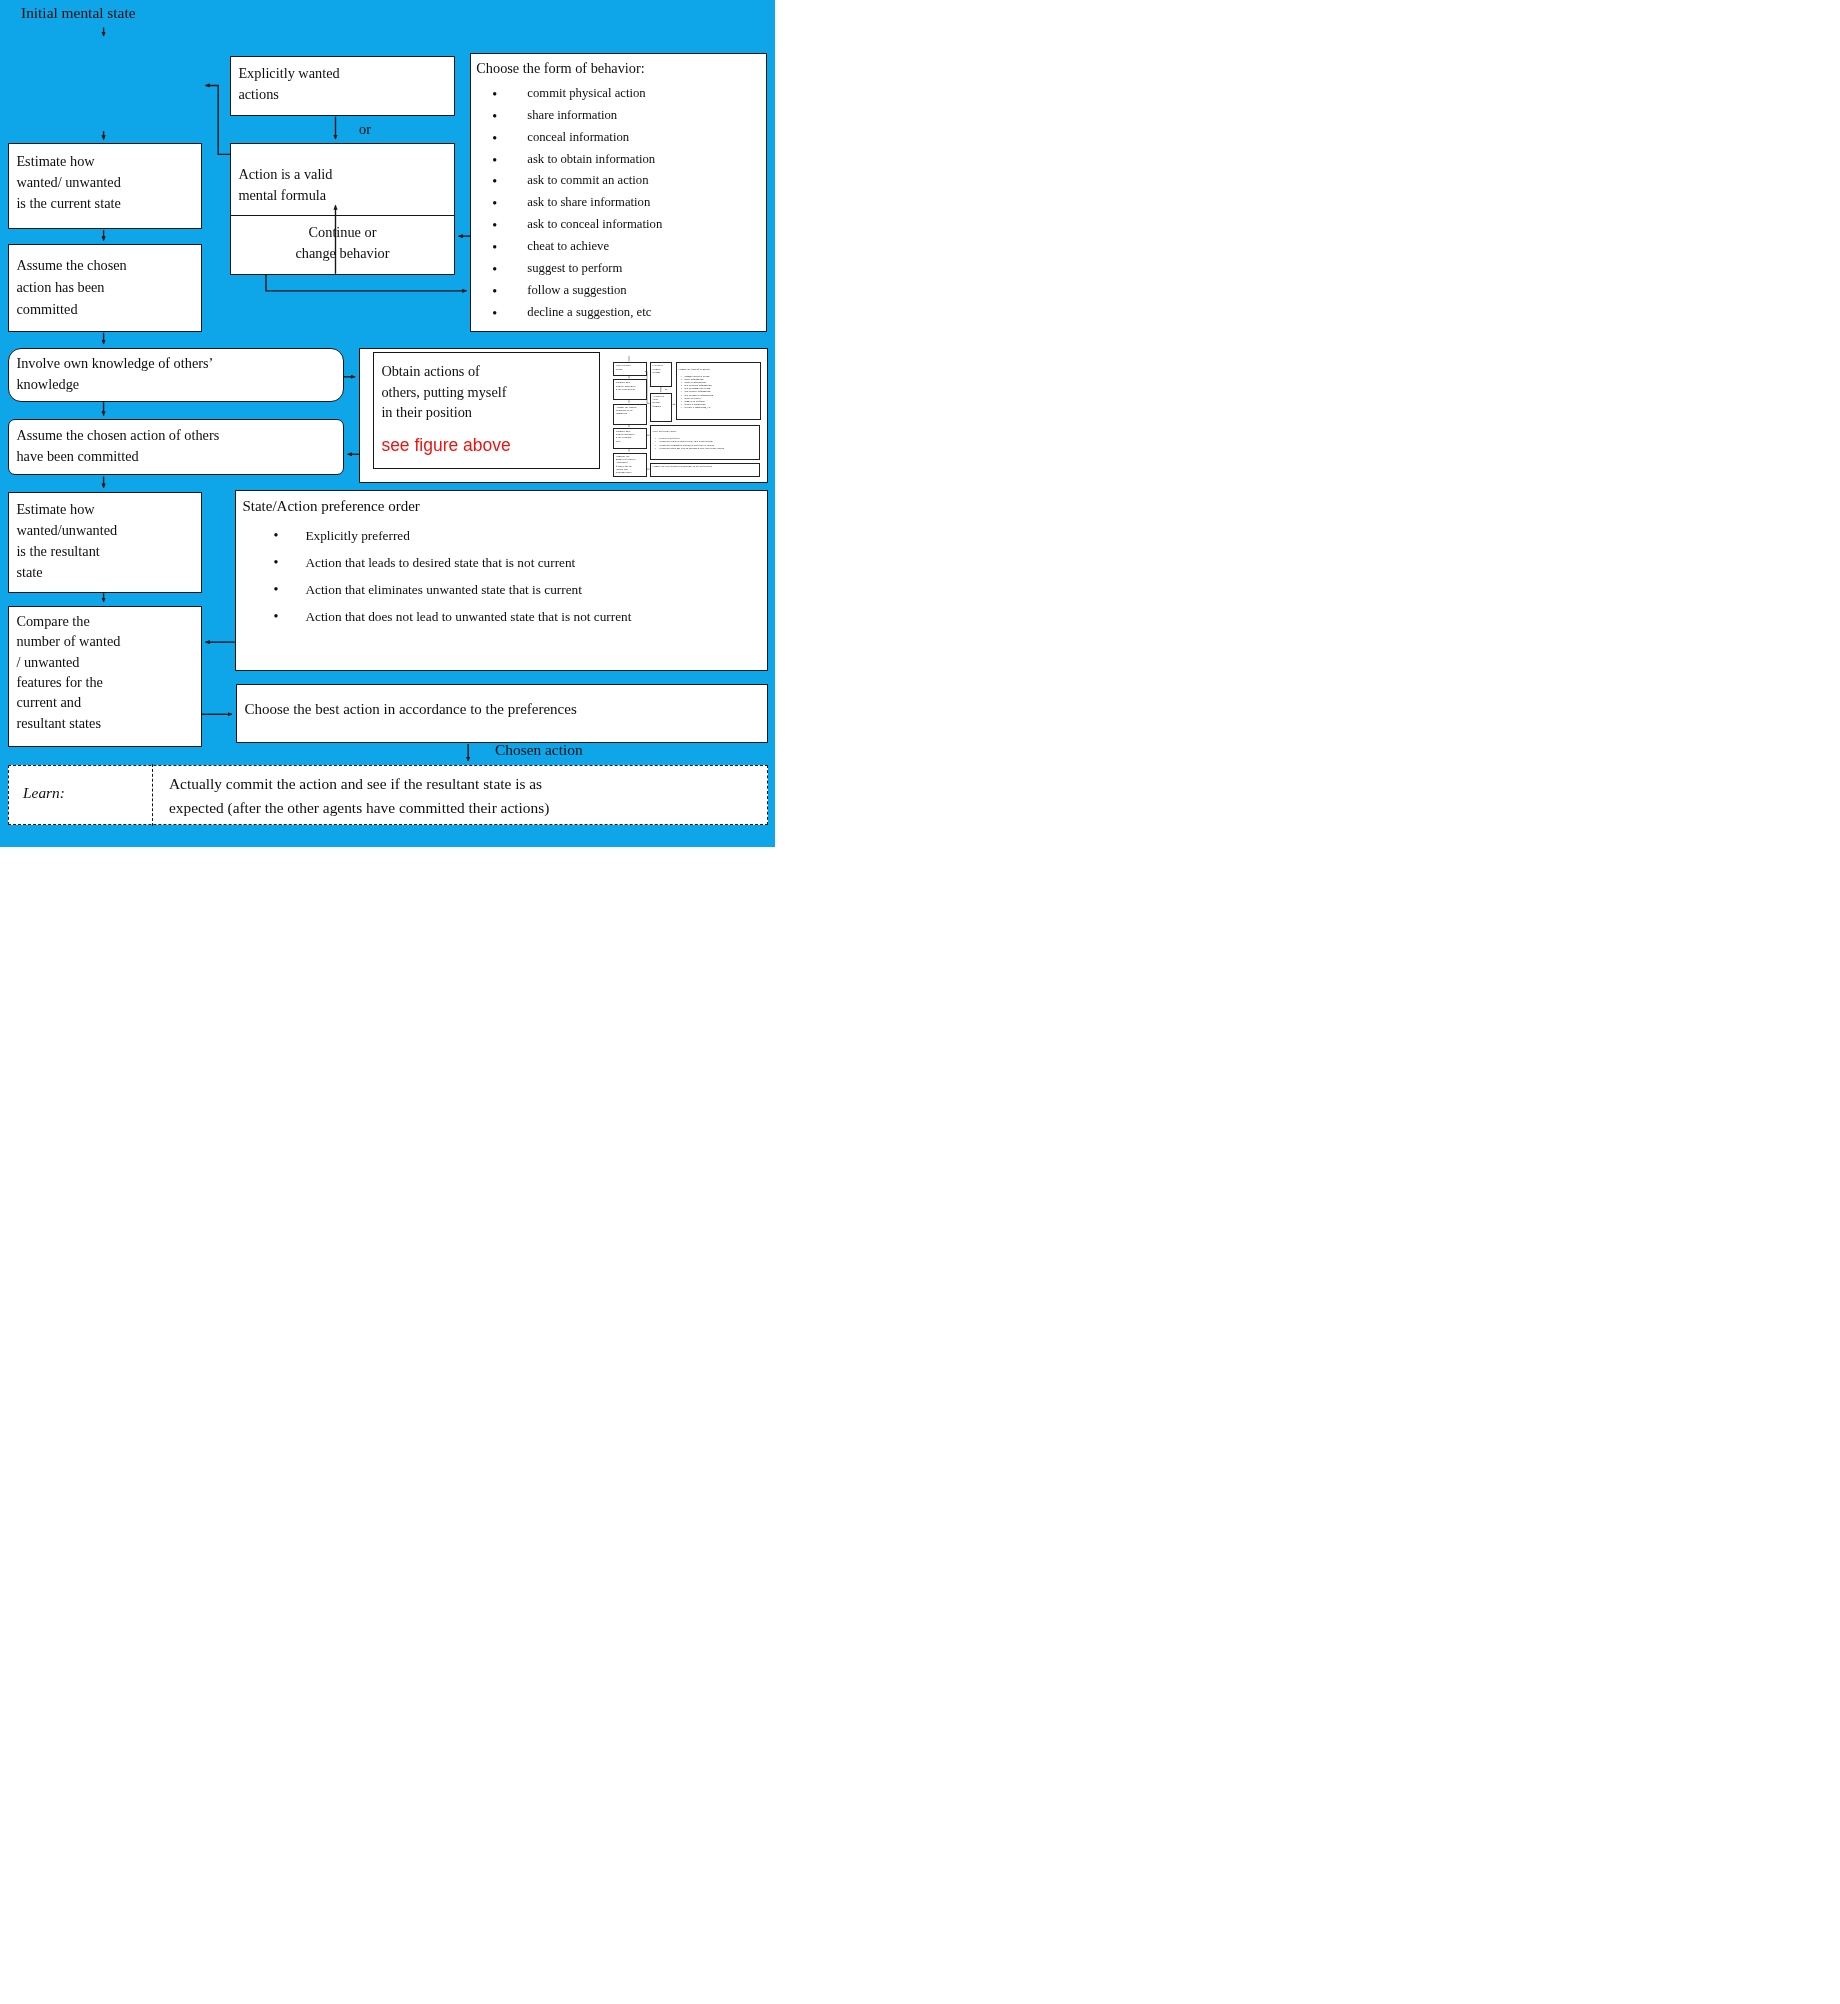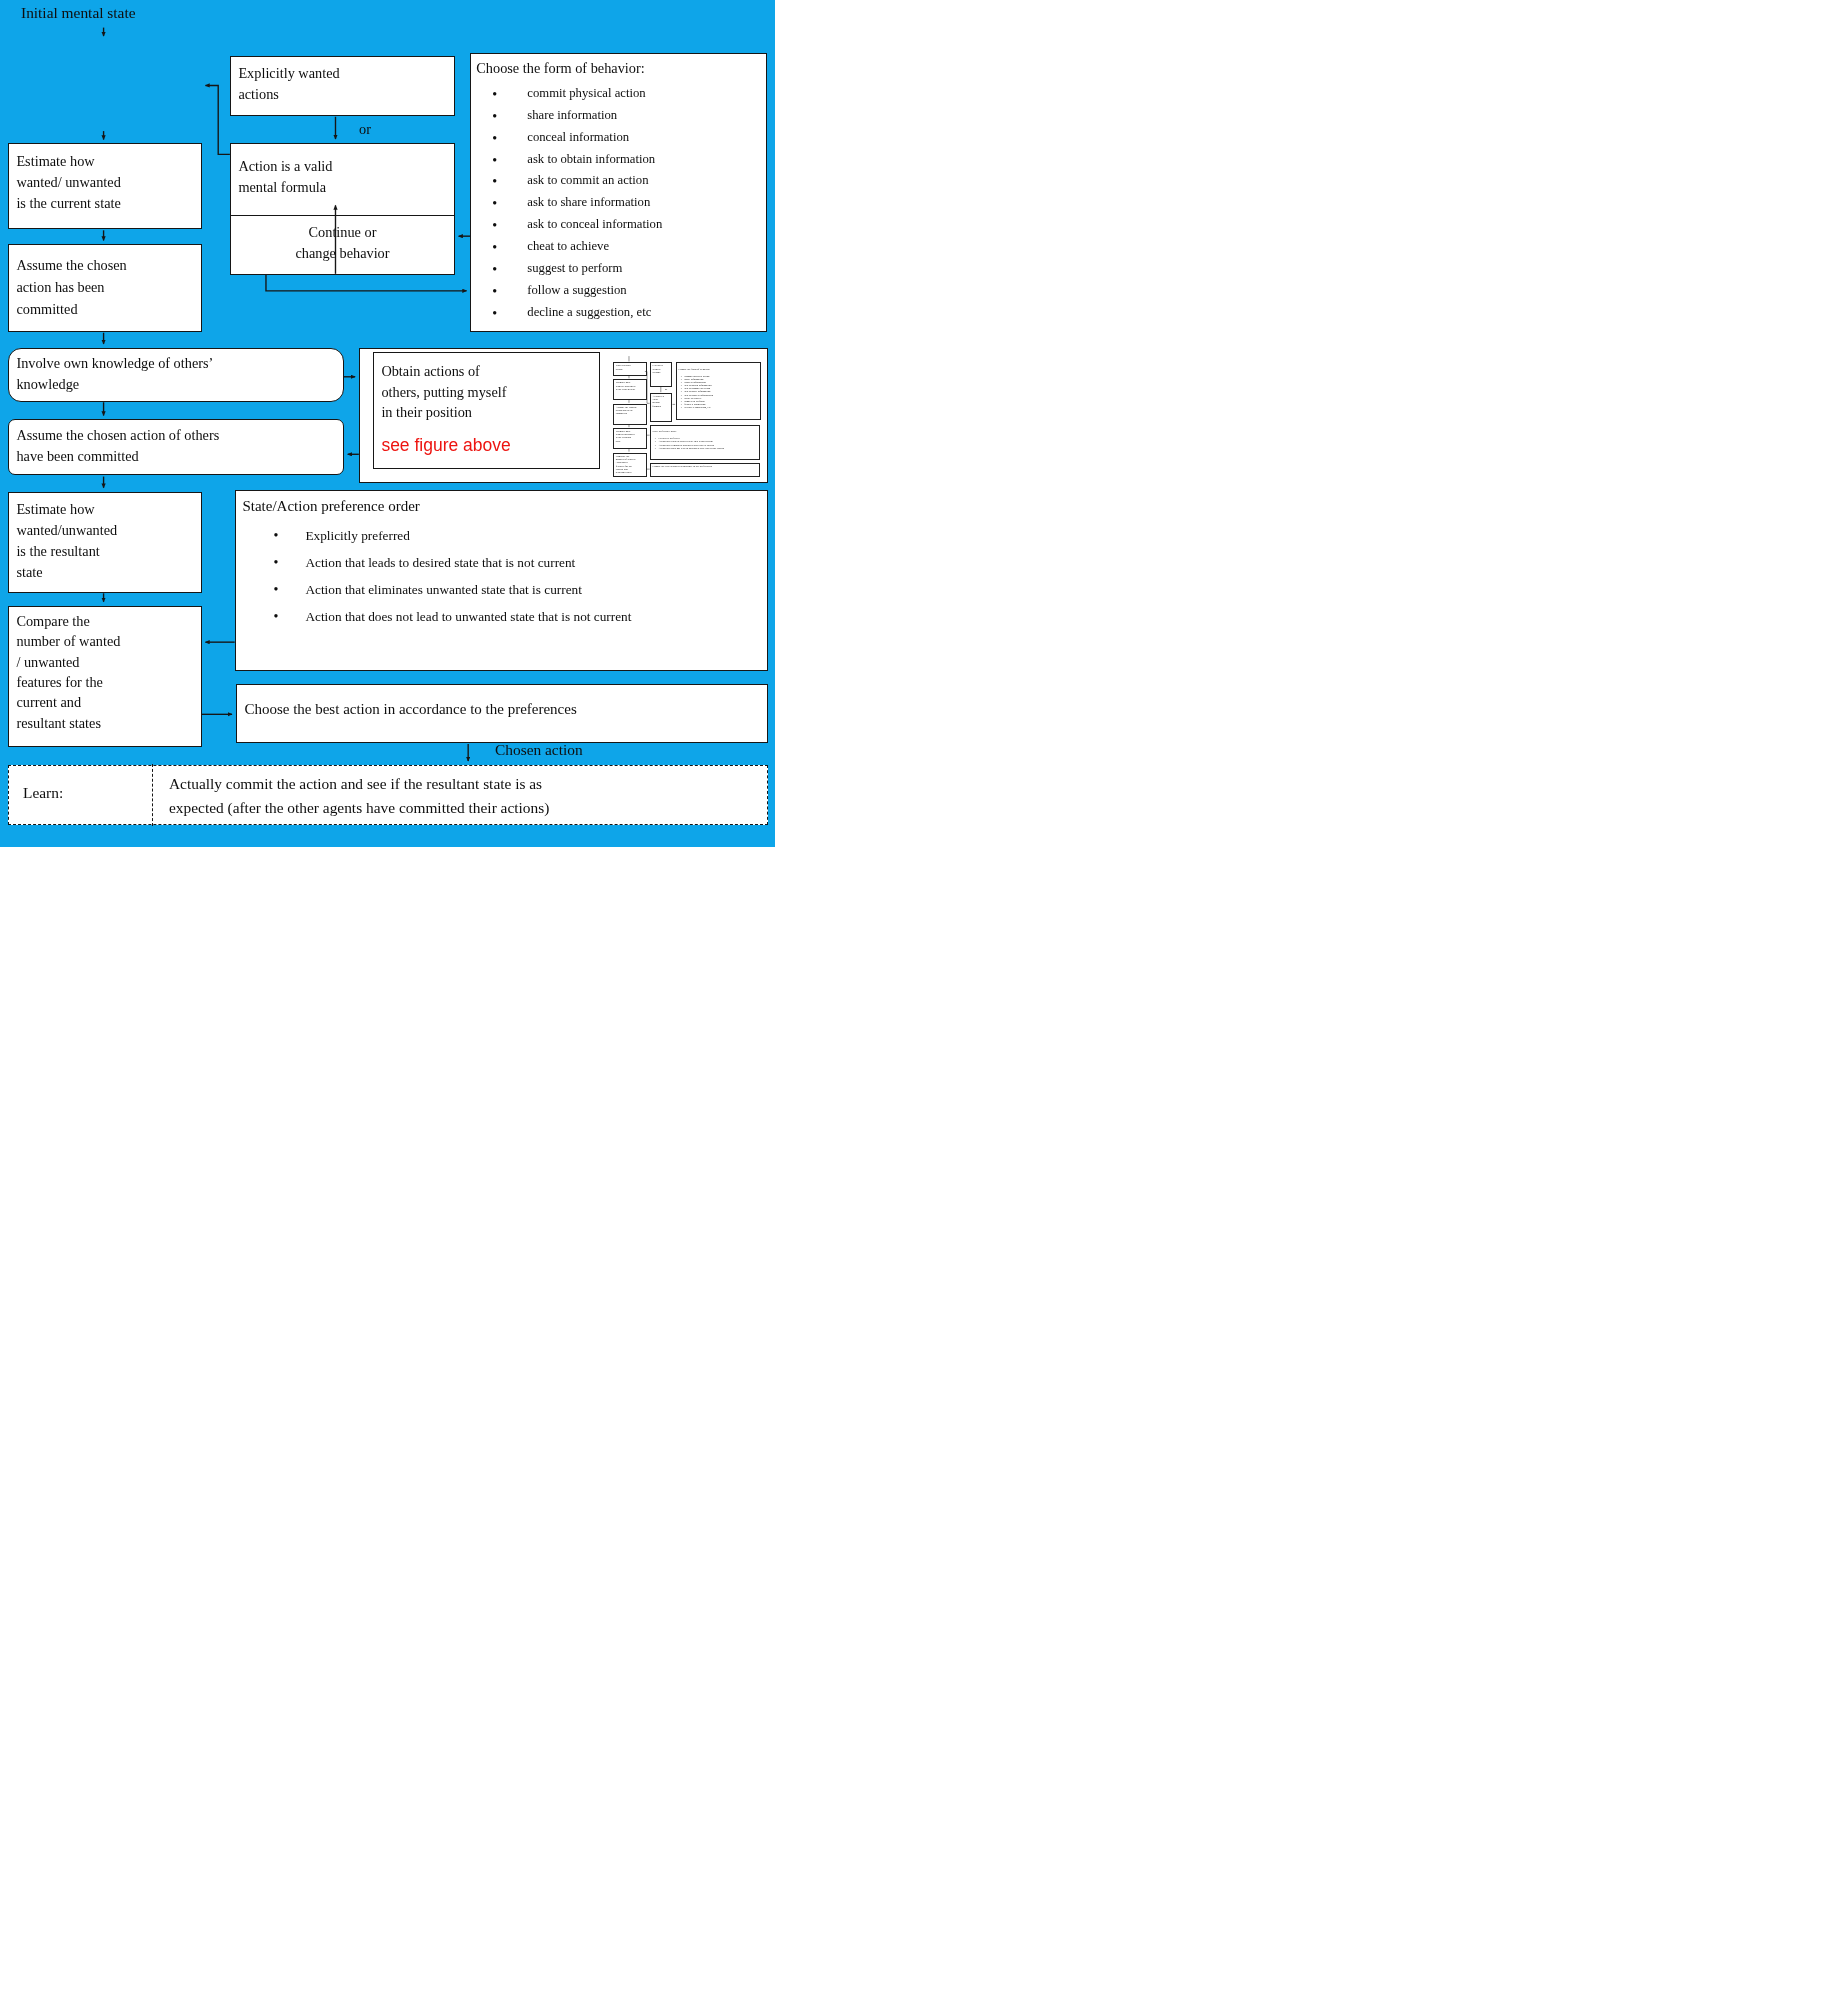--- a/index.html
+++ b/index.html
@@ -19,21 +19,21 @@
   #box-find          { left:8px;  top:40px;   width:194px; height:90px; padding-top:9.6px; }
   #box-est-cur       { left:8px;  top:143px;  width:194px; height:86px; padding-top:7.4px; }
   #box-assume        { left:8px;  top:244px;  width:194px; height:88px; padding-top:8.5px; line-height:1.55; }
   #box-involve       { left:8px;  top:348px;  width:336px; height:54px; padding-top:4.2px;border-radius:13px;  }
   #box-assume-others { left:8px;  top:419px;  width:336px; height:56px; padding-top:5.3px;border-radius:7px; }
   #box-est-res       { left:8px;  top:492px;  width:194px; height:101px; padding-top:6.4px; }
   #box-compare       { left:8px;  top:606px; width:194px; height:141px; padding-top:4.2px; line-height:1.42; }
 
   
   #box-expl  { left:230px; top:56px; width:225px; height:60px; padding-top:6.4px; }
-  #box-valid { left:230px; top:143px; width:225px; height:76px; padding-top:12px; }
+  #box-valid { left:230px; top:143px; width:225px; height:76px; padding-top:20px; }
   #box-cont  { left:230px; top:215px; width:225px; height:60px; padding-top:6.4px; text-align:center; }
 
   
   #box-behavior { left:470px; top:53px; width:297px; height:279px; padding:4.2px 5.3px; }
   #behavior-title { font-size:14.3px; }
   ul.bullets { list-style:none; margin:4.2px 0 0 0; padding:0; font-size:12.7px; }
   ul.bullets li { position:relative; padding-left:51px; line-height:1.72; }
   ul.bullets li::before { content:"\2022"; position:absolute; left:16px; font-size:14px; }
 
   
@@ -46,21 +46,21 @@
   #pref-title { font-size:15px; }
   ul.prefs { list-style:none; margin:8.5px 0 0 0; padding:0; font-size:13.3px; }
   ul.prefs li { position:relative; padding-left:63px; line-height:1.3; margin-bottom:10px; }
   ul.prefs li::before { content:"\2022"; position:absolute; left:31px; font-size:14px; }
 
   #box-choose-best { left:236px; top:684px; width:532px; height:59px; padding-top:14px; font-size:15px; }
 
   
   #box-learn { left:8px; top:765px; width:760px; height:60px; border:1.6px dashed #161616; padding:0; }
   #learn-divider { position:absolute; left:143px; top:-1.6px; bottom:-1.6px; border-left:1.6px dashed #161616; }
-  #learn-label { position:absolute; left:14px; top:16px; font-size:15.4px; }
+  #learn-label { position:absolute; left:14px; top:16px; font-size:15.4px;font-style:italic; }
   #learn-text  { position:absolute; left:160px; top:6.4px; font-size:15.4px; line-height:1.5; white-space:pre-line; }
 
   
   #lbl-initial { left:21px;  top:4.2px;    font-size:15.4px; }
   #lbl-or      { left:359px; top:121px;  font-size:14.3px; }
   #lbl-chosen  { left:479px; top:741px; font-size:15.4px;margin-left:16px; }
 
   
   #thumb { position:absolute; left:611px; top:355px; width:153px; height:124px; font-size:2.7px; line-height:1.18; }
   .tbox { position:absolute; border:0.5px solid #222; background:#fff; box-sizing:border-box; padding:1.1px 1.6px; white-space:pre-line; }

